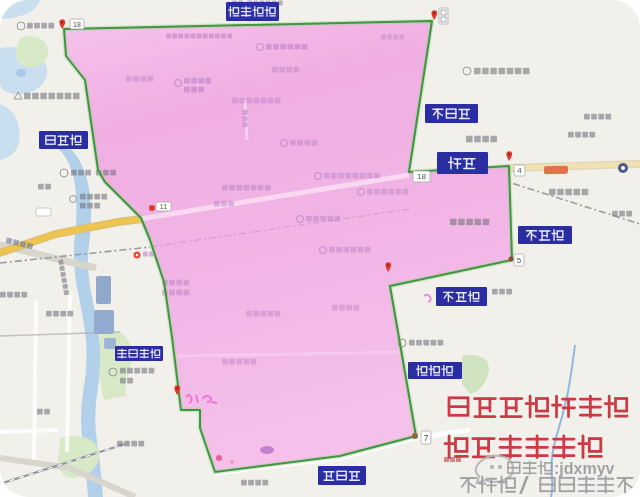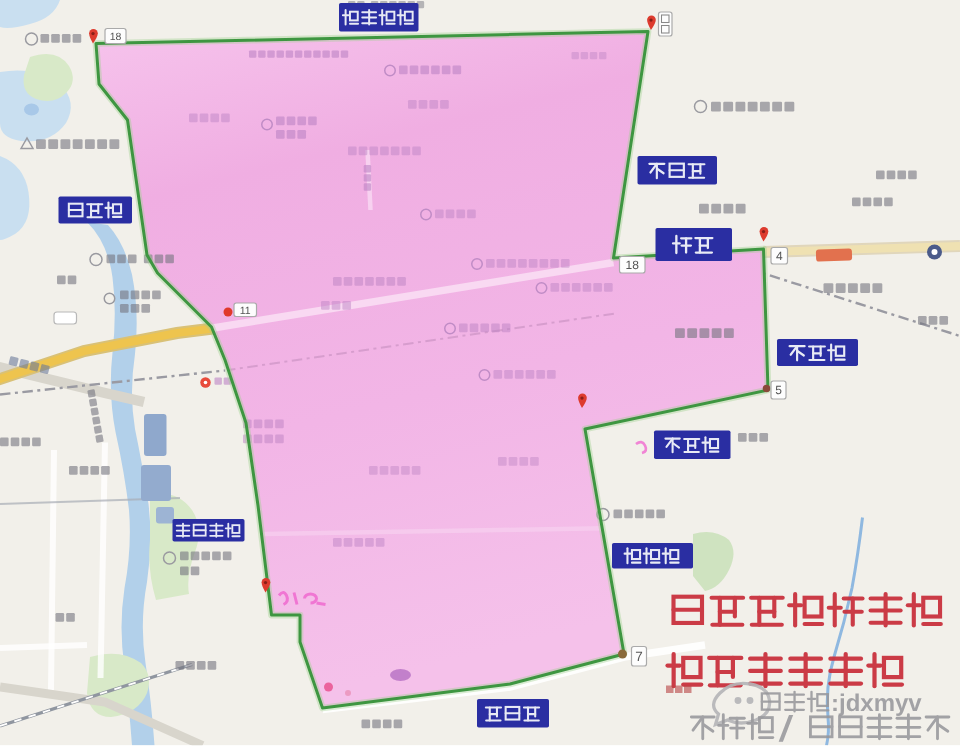--- a/index.html
+++ b/index.html
@@ -1,14 +1,14 @@
 <!DOCTYPE html>
 <html><head><meta charset="utf-8"><style>
 html,body{margin:0;padding:0;background:#fff;font-family:"Liberation Sans",sans-serif;}
-#map{width:640px;height:497px;overflow:hidden;position:relative;}
+#map{width:640px;height:497px;overflow:hidden;position:relative;border-radius:28px;}
 #map svg{filter:blur(0.45px);}
 </style></head><body>
 
 <div id="map"><svg width="640" height="497" viewBox="0 0 640 497">
 <rect x="0" y="0" width="640" height="497" fill="#f2f0ea"></rect>
       <path d="M0,0 L40,0 Q36,12 20,16 Q6,20 0,18 Z" fill="#c9dff0"></path>
       <path d="M0,48 Q24,44 40,56 Q52,68 44,82 Q34,96 14,94 Q0,92 0,82 Z" fill="#c9dff0"></path>
       <ellipse cx="21" cy="73" rx="5" ry="4" fill="#a8c8e8"></ellipse>
       <path d="M0,104 Q16,110 19,128 Q22,148 10,156 Q3,160 0,160 Z" fill="#c9dff0"></path>
       <path d="M58,148 Q72,162 75,185 Q78,208 75,235 Q72,262 77,288 Q83,315 86,340 Q88,365 83,392 Q79,418 83,445 Q86,470 88,497 L103,497 Q101,468 97,442 Q93,415 98,388 Q102,362 99,336 Q95,310 90,286 Q86,262 90,236 Q93,208 88,183 Q83,162 72,150 Z" fill="#b2d0ea"></path>

